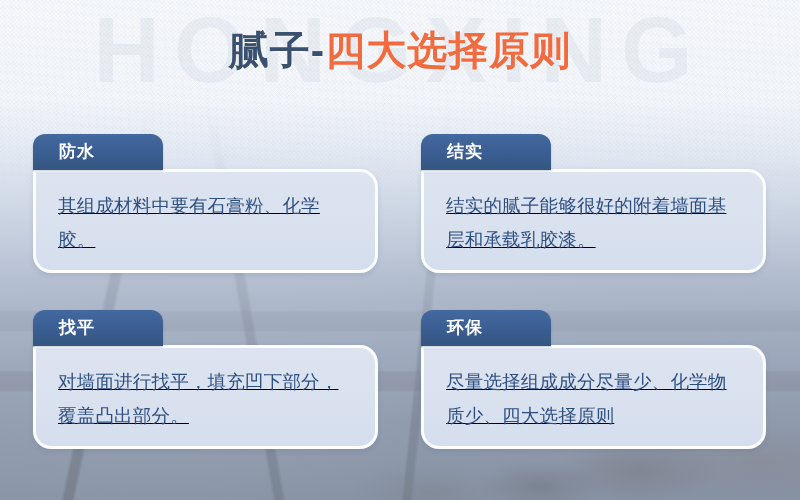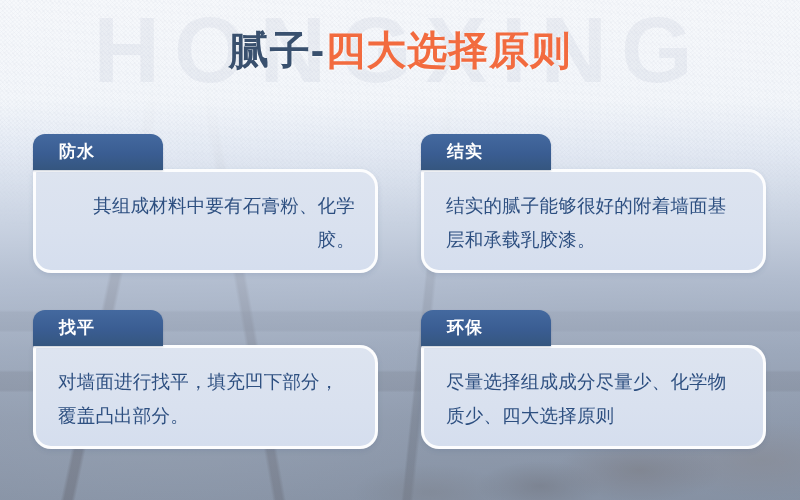--- a/index.html
+++ b/index.html
@@ -112,21 +112,21 @@
   .title .t-accent {
     color: #f26b3f;
     text-shadow: 0 1px 2px rgba(255,255,255,0.6);
   }
 
   
   .card {
     position: absolute;
     width: 345px;
   }
-  .card-a { left: 33px;  top: 134px; text-align: right; }
+  .card-a { left: 33px;  top: 134px; }
   .card-b { left: 421px; top: 134px; }
   .card-c { left: 33px;  top: 310px; }
   .card-d { left: 421px; top: 310px; }
 
   .card-tab {
     position: relative;
     z-index: 2;
     width: 130px;
     height: 36px;
     border-radius: 12px 12px 0 0;
@@ -150,20 +150,21 @@
     z-index: 1;
     margin-top: -1px;
     width: 345px;
     height: 104px;
     box-sizing: border-box;
     border: 3px solid rgba(255,255,255,0.92);
     border-radius: 4px 18px 18px 18px;
     background: linear-gradient(180deg, #dde4f0 0%, #d9e1ef 60%, #d5deee 100%);
     box-shadow: 0 2px 5px rgba(70,92,130,0.16);
     padding: 17px 20px 0 22px;
+    text-decoration: underline;
   }
   .card-text {
     color: #2d4f80;
     font-size: 18.5px;
     font-weight: 400;
     line-height: 34px;
     letter-spacing: 0.2px;
   }
 </style>
 </head>

